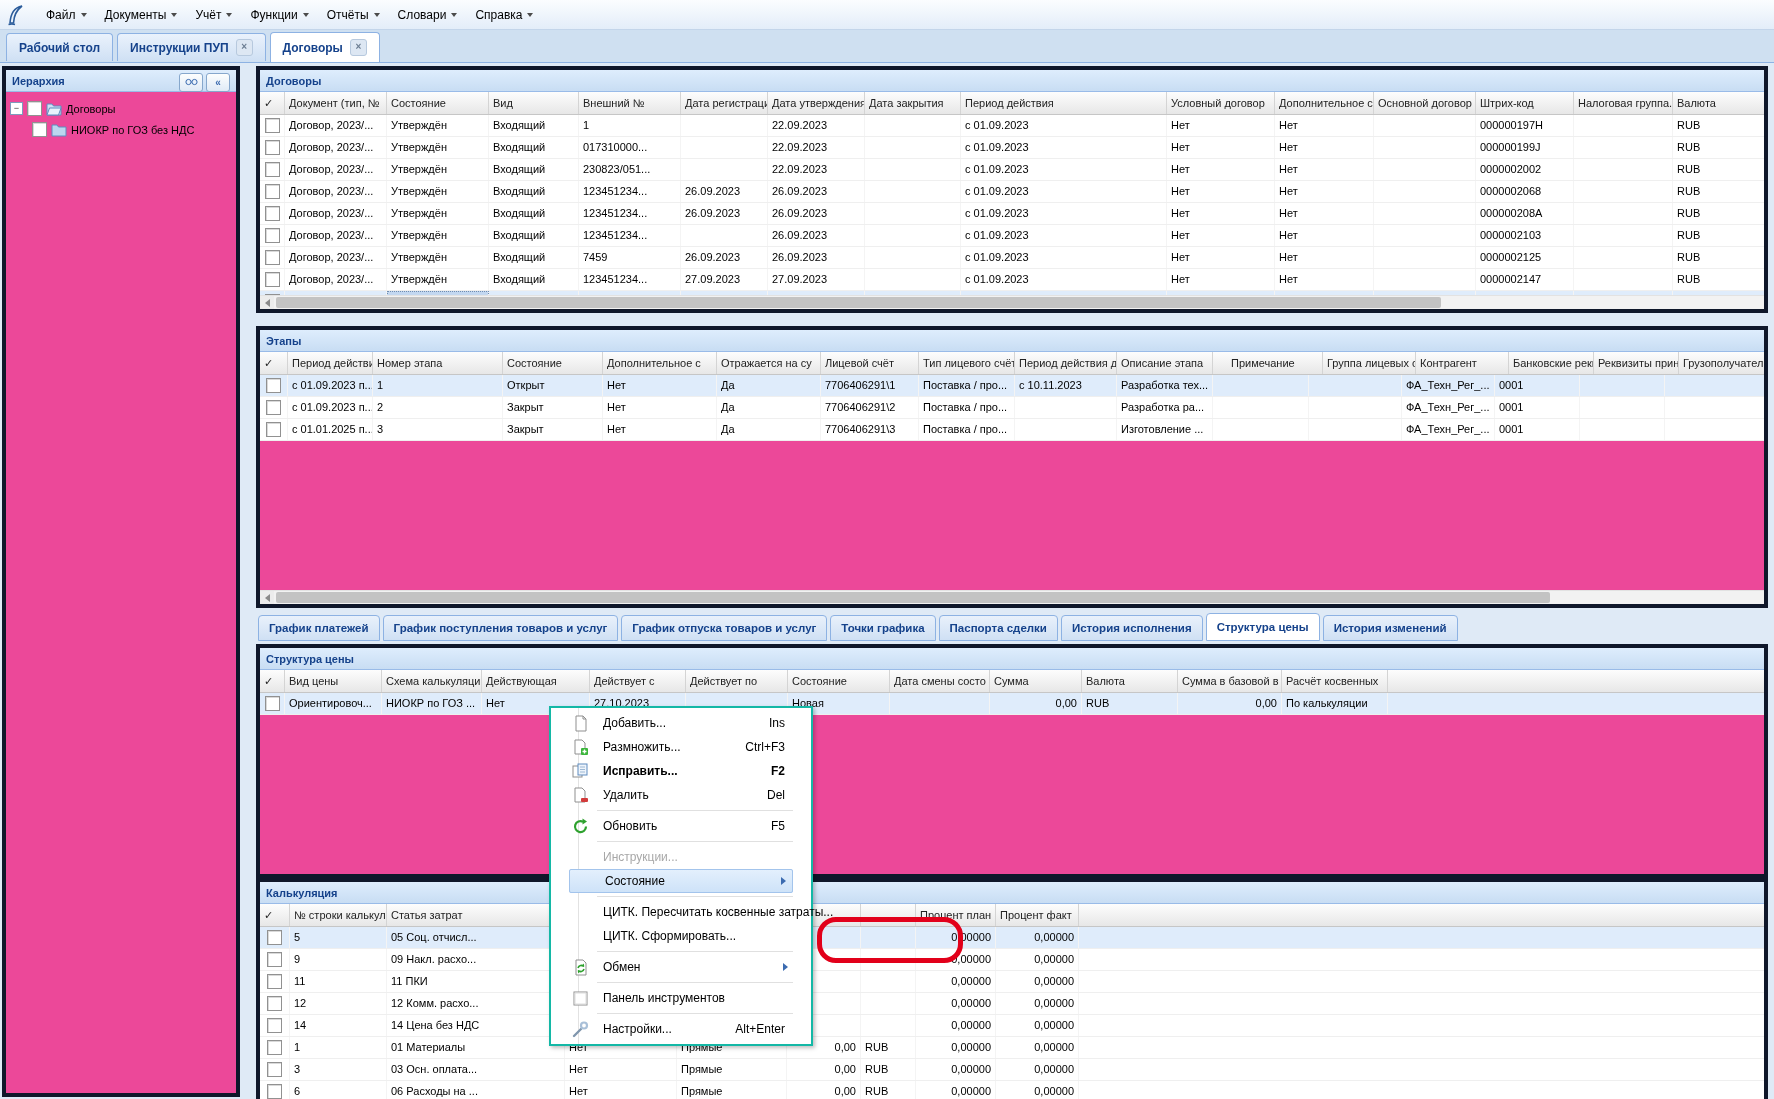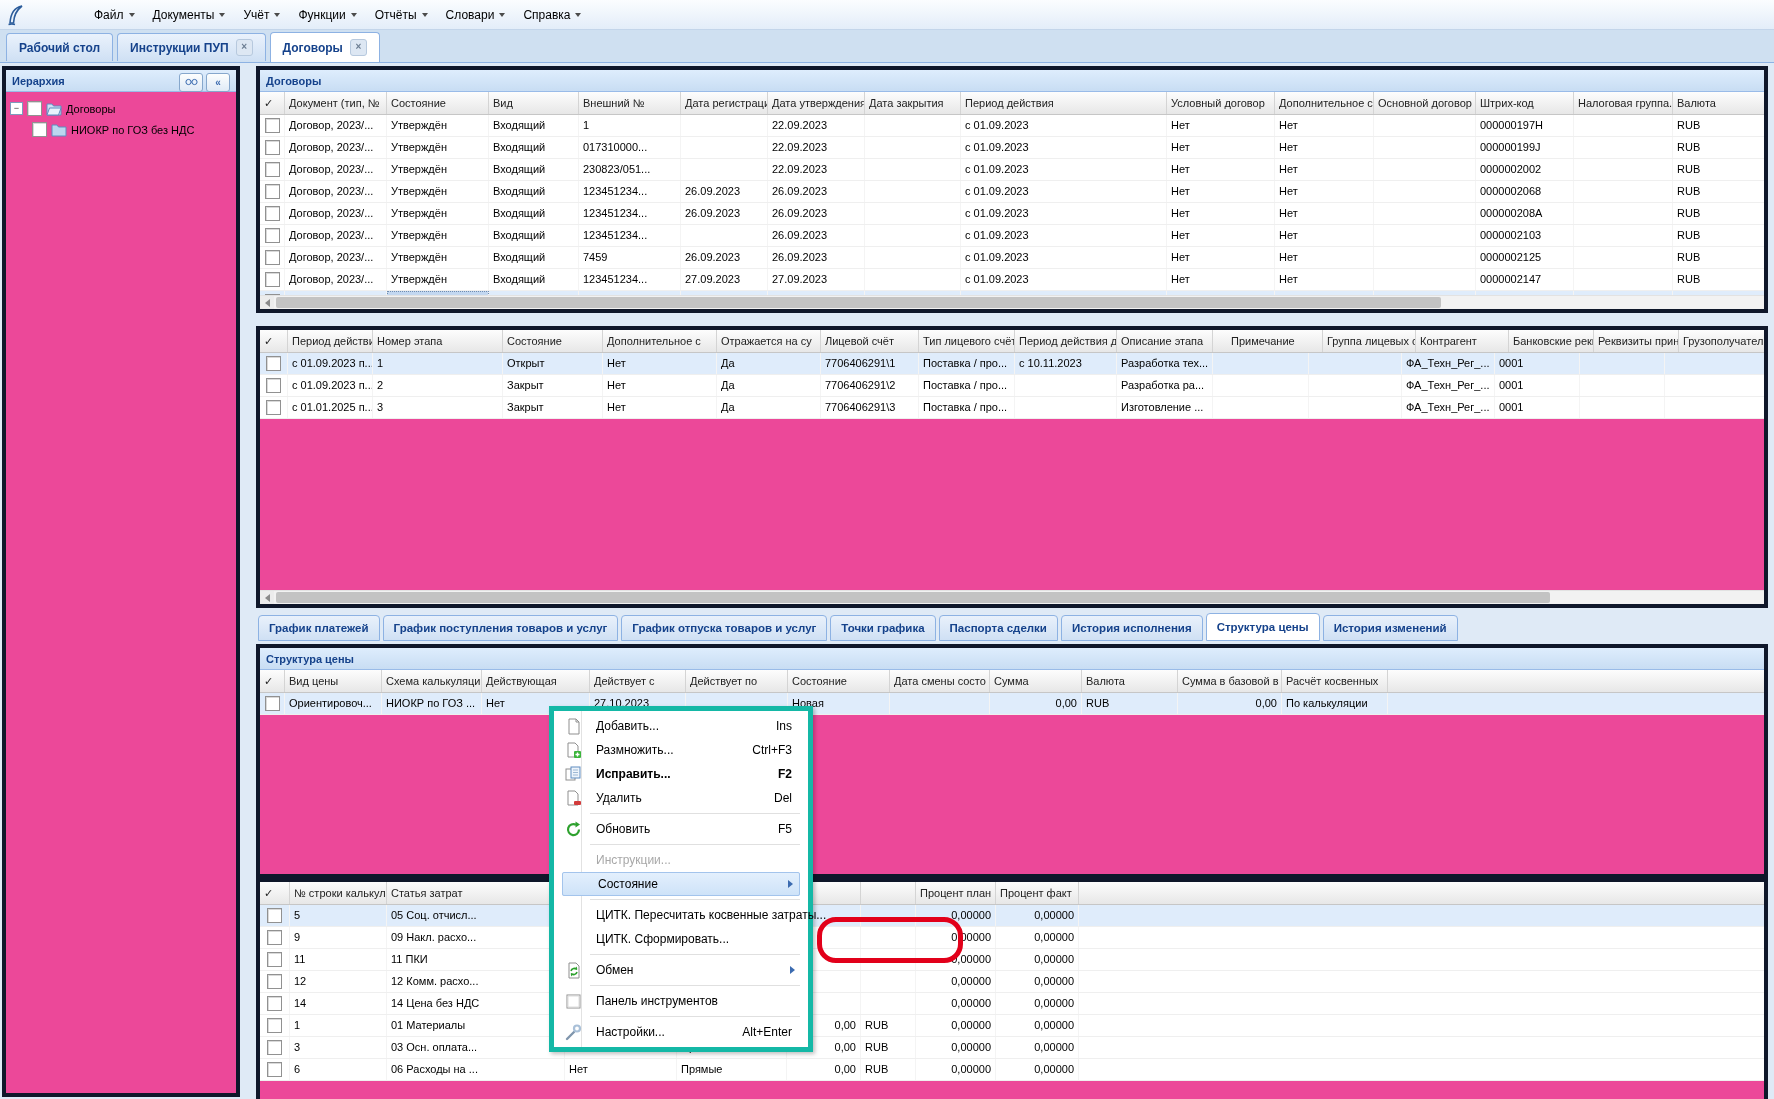--- a/index.html
+++ b/index.html
@@ -65,22 +65,22 @@
   .tree-node .ficon{width:16px;height:14px;}
   .tree-node .tlabel{font-size:11px;}
 
   
   .bottom-tabs{position:absolute;display:flex;gap:3px;align-items:flex-end;}
   .btab{height:24px;display:flex;align-items:center;padding:0 10px;border:1px solid #8db2e3;border-radius:4px 4px 0 0;
         background:linear-gradient(#e9f1fb,#cfe0f4);color:#15428b;font-weight:bold;font-size:11.5px;cursor:default;}
   .btab.active{background:#fff;height:26px;}
 
   
-  .ctx{position:absolute;background:#fff;border:5px solid #14b8a6;box-shadow:2px 2px 4px rgba(0,0,0,.25);
-       padding:3px 6px;z-index:50;box-sizing:border-box;}
+  .ctx{position:absolute;background:#fff;border:2px solid #14b8a6;box-shadow:2px 2px 4px rgba(0,0,0,.25);
+       padding:3px 16px;z-index:50;box-sizing:border-box;}
   .ctx:before{content:"";position:absolute;left:27px;top:0;bottom:0;width:1px;background:#e2e2e2;}
   .ctx-item{position:relative;height:24px;display:flex;align-items:center;font-size:12px;cursor:default;}
   .ctx-item .mico{position:absolute;left:5px;width:17px;height:17px;}
   .ctx-item .mlabel{margin-left:36px;white-space:nowrap;}
   .ctx-item .mshort{margin-left:auto;margin-right:10px;font-size:12px;}
   .ctx-item.bold .mlabel,.ctx-item.bold .mshort{font-weight:bold;}
   .ctx-item.disabled .mlabel{color:#a8a8a8;}
   .ctx-item.hl{background:linear-gradient(#e4f0fd,#cde2f8);outline:1px solid #a3c4ec;outline-offset:-1px;border-radius:2px;margin:0 2px;}
   .ctx-item .sub-arrow{position:absolute;right:7px;width:0;height:0;border-top:4px solid transparent;
                        border-bottom:4px solid transparent;border-left:5px solid #3b6bb0;}
@@ -95,21 +95,21 @@
 </head>
 <body>
 
 <div id="app">
 
   <div class="menubar">
     <svg class="logo" viewBox="0 0 20 22">
       <path d="M4 19 Q5 4 16 2 Q8 8 7.5 19 Z" fill="none" stroke="#2b5c9b" stroke-width="1.6"></path>
       <path d="M2.5 20.5 Q6 19.5 9 20.5" fill="none" stroke="#2b5c9b" stroke-width="1.4"></path>
     </svg>
-    <div id="menubar-items" style="display: flex; margin-left: 48px;">
+    <div id="menubar-items" style="display: flex;">
         <div class="menubar-item">
           <span>Файл</span>
           <span class="caret"></span>
         </div>
         <div class="menubar-item">
           <span>Документы</span>
           <span class="caret"></span>
         </div>
         <div class="menubar-item">
           <span>Учёт</span>
@@ -381,20 +381,23 @@
           </div>
         </div>
       </div>
     <div class="hscroll" style="left:0;bottom:0;width:1510px;">
       <div class="hs-arrow"></div>
       <div class="hs-thumb" style="left:16px;width:1165px;"></div>
     </div>
   </div>
 
   <div class="panel" style="left:256px;top:326px;width:1512px;height:282px;">
+    <div class="panel-title">
+      <span>Этапы</span>
+    </div>
     <div>
         <div class="tbl-header-row">
           <div class="tbl-h" style="width: 28px;">✓</div>
           <div class="tbl-h" style="width: 85px;">Период действия..</div>
           <div class="tbl-h" style="width: 130px;">Номер этапа</div>
           <div class="tbl-h" style="width: 100px;">Состояние</div>
           <div class="tbl-h" style="width: 114px;">Дополнительное с</div>
           <div class="tbl-h" style="width: 104px;">Отражается на су</div>
           <div class="tbl-h" style="width: 98px;">Лицевой счёт</div>
           <div class="tbl-h" style="width: 96px;">Тип лицевого счёт</div>
@@ -521,20 +524,23 @@
             <div class="tbl-cell" style="width: 92px; text-align: right;">0,00</div>
             <div class="tbl-cell" style="width: 96px;">RUB</div>
             <div class="tbl-cell" style="width: 104px; text-align: right;">0,00</div>
             <div class="tbl-cell" style="width: 106px;">По калькуляции</div>
           </div>
         </div>
       </div>
   </div>
 
   <div class="panel" style="left:256px;top:878px;width:1512px;height:221px;border-bottom:none;">
+    <div class="panel-title">
+      <span>Калькуляция</span>
+    </div>
     <div>
         <div class="tbl-header-row">
           <div class="tbl-h" style="width: 30px;">✓</div>
           <div class="tbl-h" style="width: 97px;">№ строки калькул</div>
           <div class="tbl-h" style="width: 178px;">Статья затрат</div>
           <div class="tbl-h" style="width: 112px;">Основная</div>
           <div class="tbl-h" style="width: 110px;"></div>
           <div class="tbl-h" style="width: 74px;"></div>
           <div class="tbl-h" style="width: 55px;"></div>
           <div class="tbl-h" style="width: 80px;">Процент план</div>

